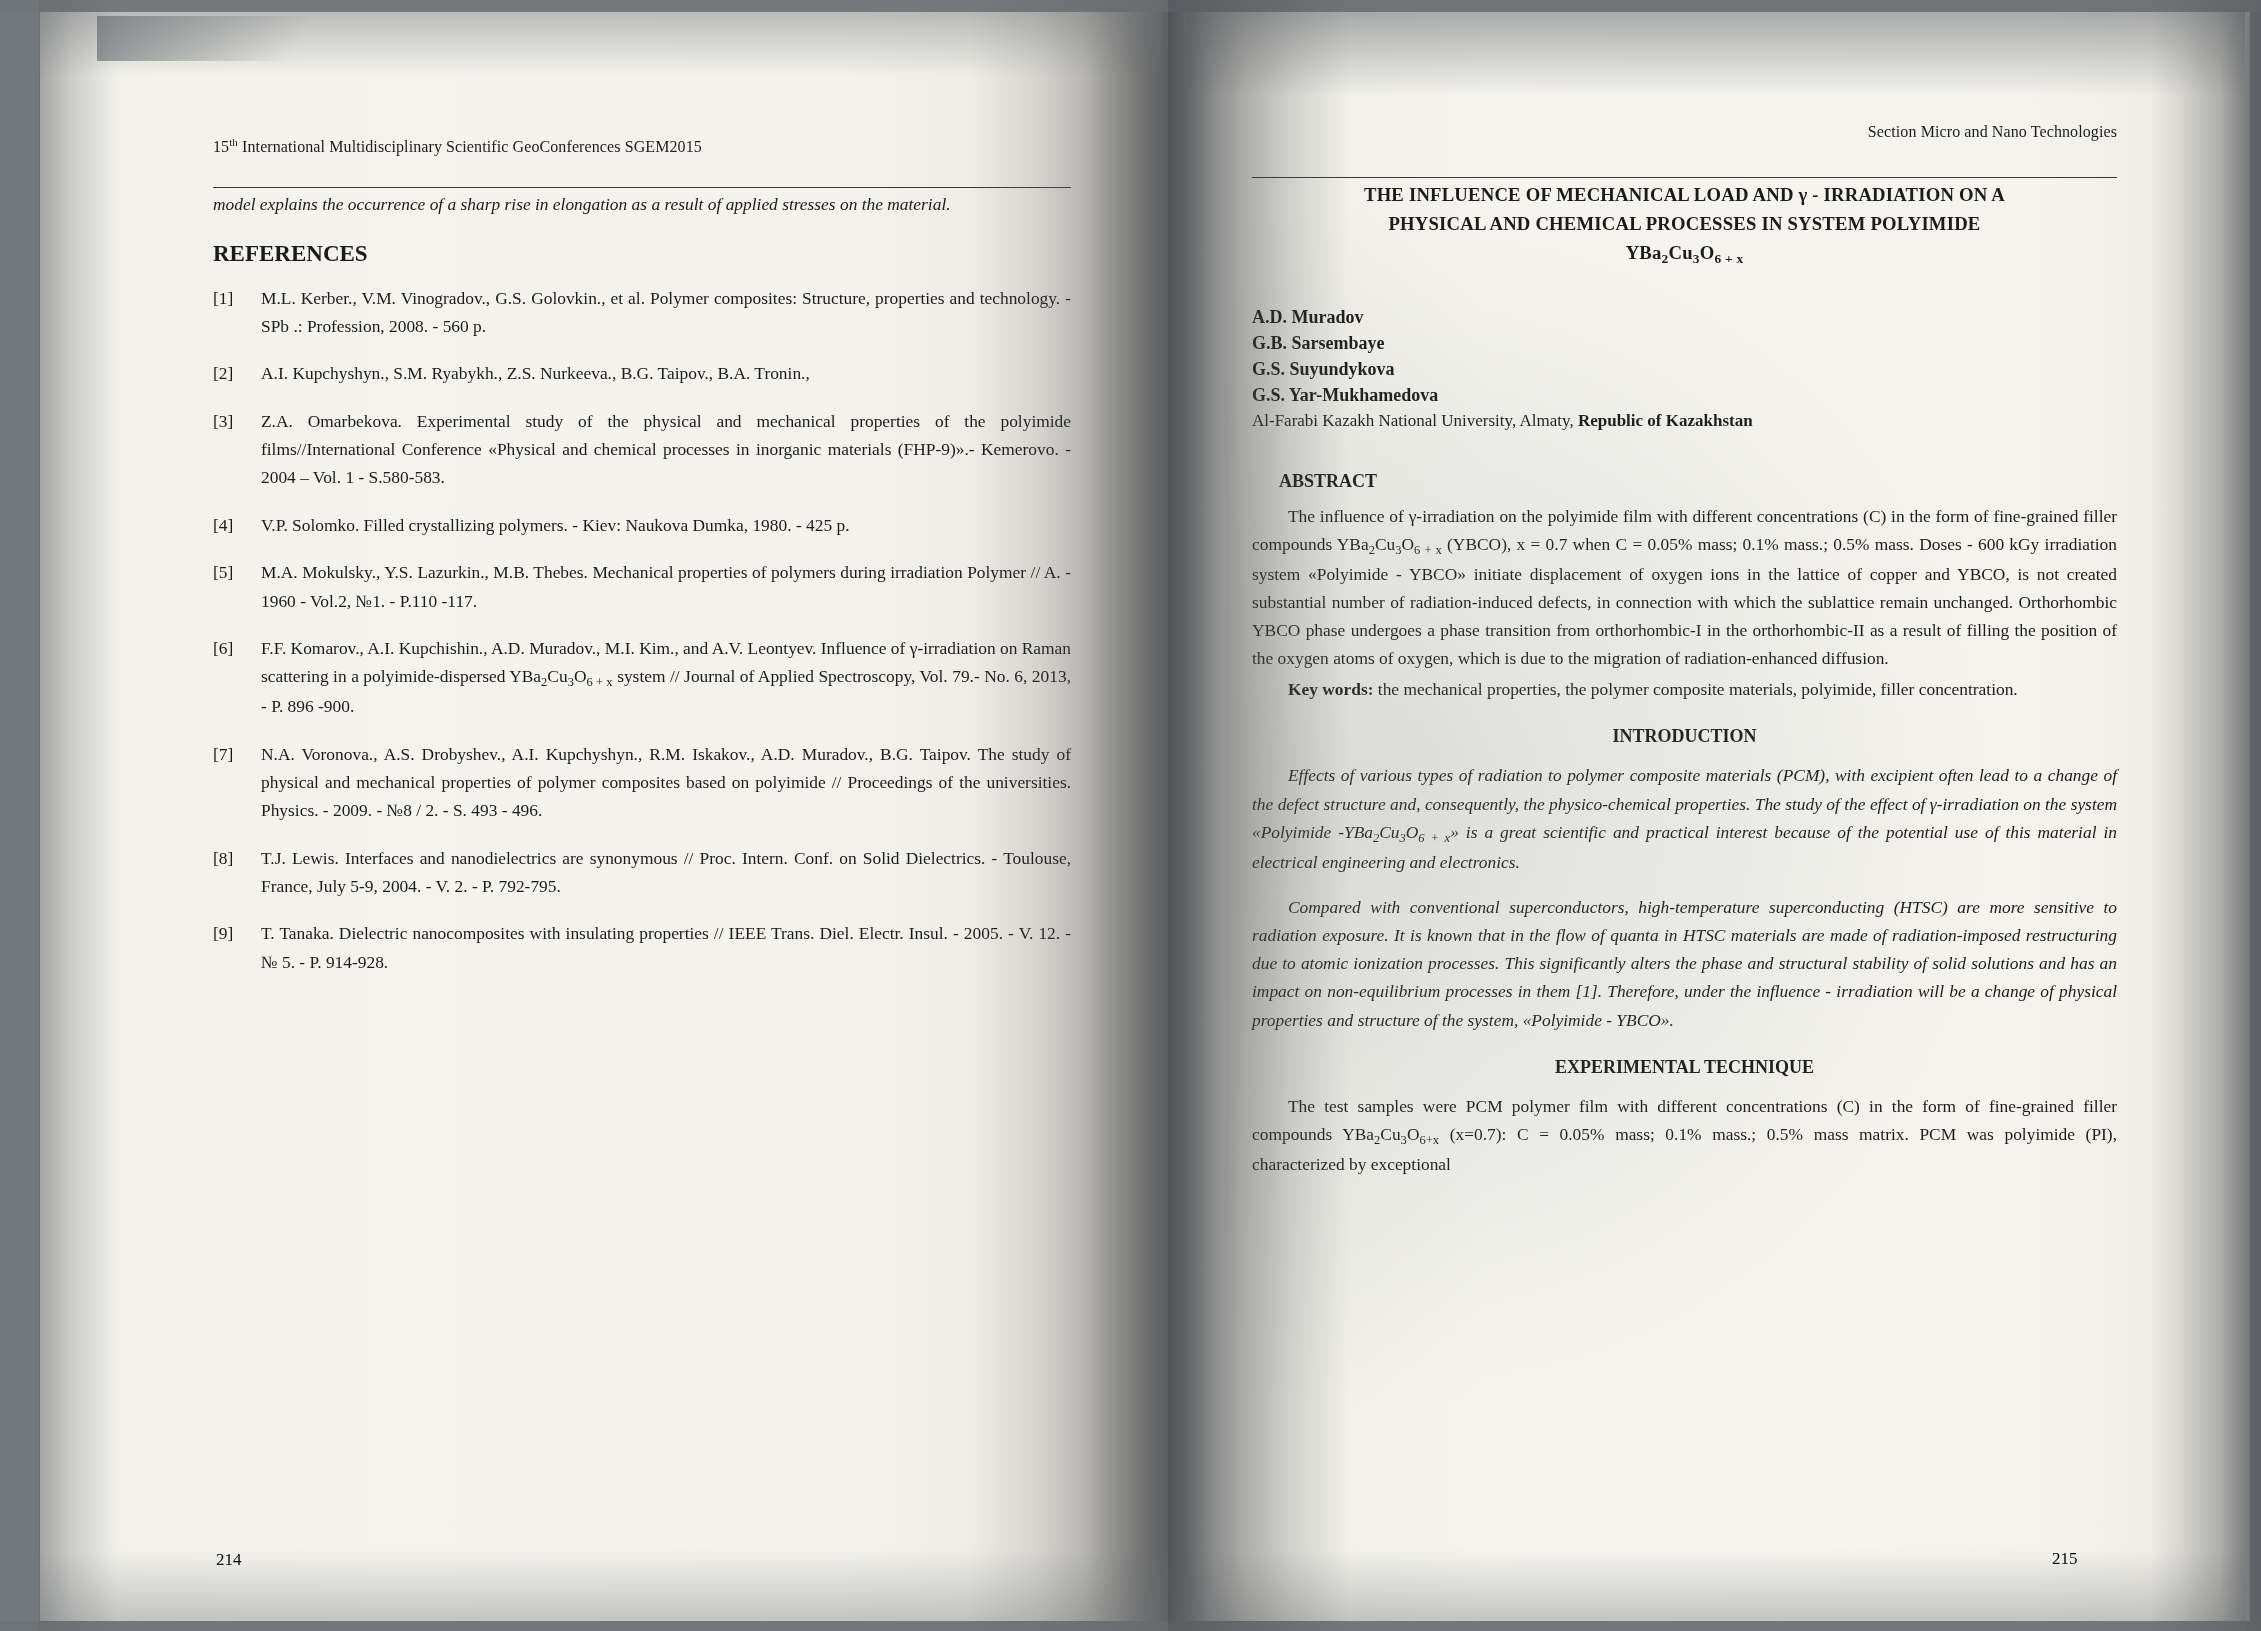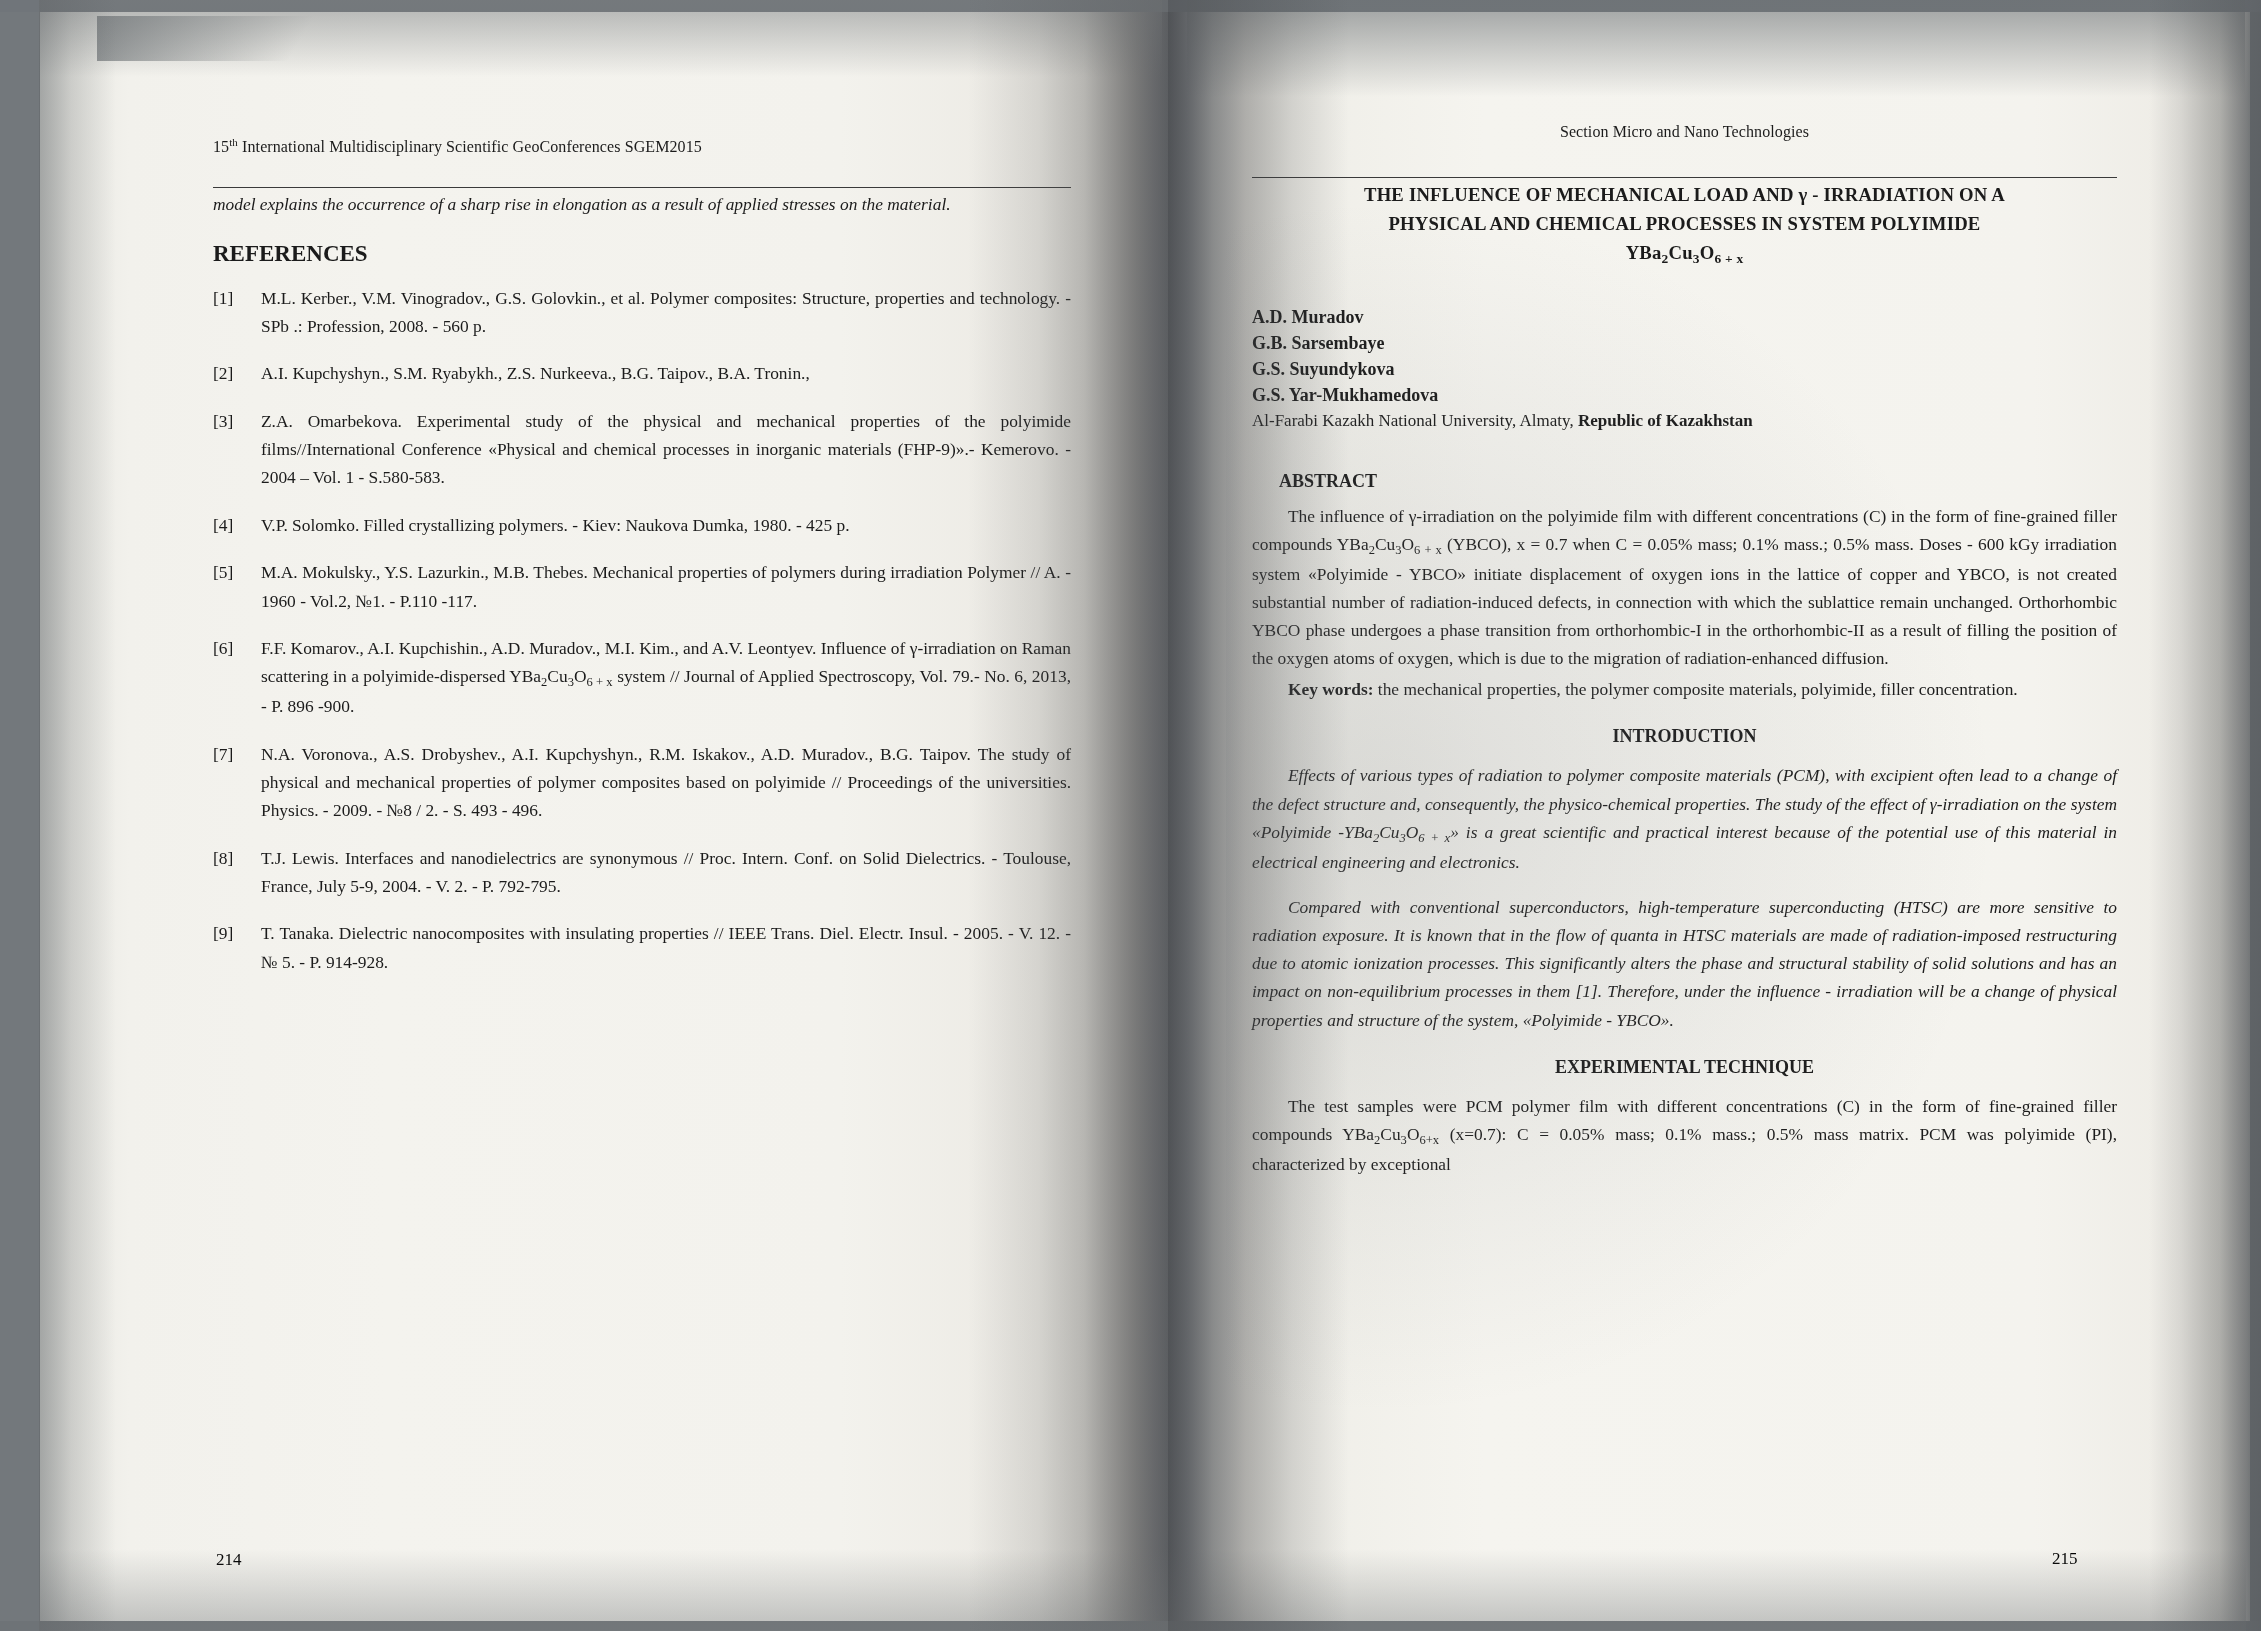--- a/index.html
+++ b/index.html
@@ -94,21 +94,21 @@
     left: 213px; top: 187px; width: 858px; height: 1.3px;
     background: #3a3a3a;
   }
   #right-head-rule {
     position: absolute;
     left: 1252px; top: 177px; width: 865px; height: 1.3px;
     background: #3a3a3a;
   }
   .run-sup { font-size: 11px; vertical-align: super; }
 
-  .head-right-align { text-align: center; }
+  .head-right-align { text-align: right; }
 
   p {
     margin: 0;
     font-size: 17.4px;
     line-height: 1.62;
     text-align: justify;
   }
 
   .body-para { margin-bottom: 17px; font-style: italic; }
 

